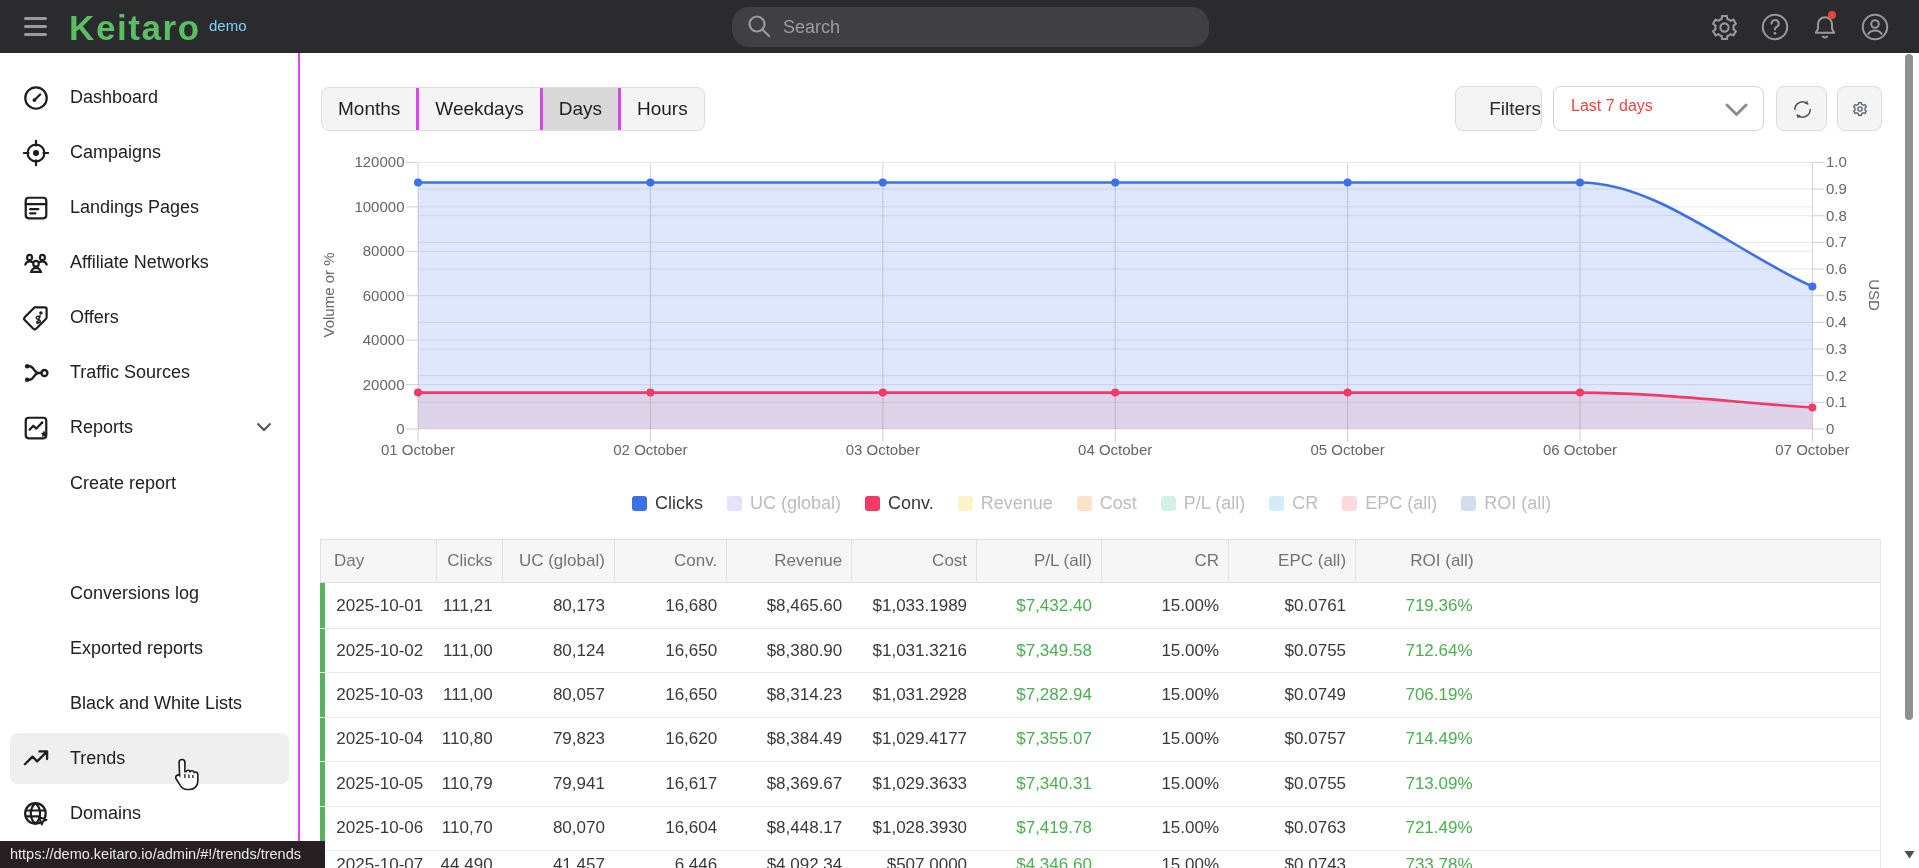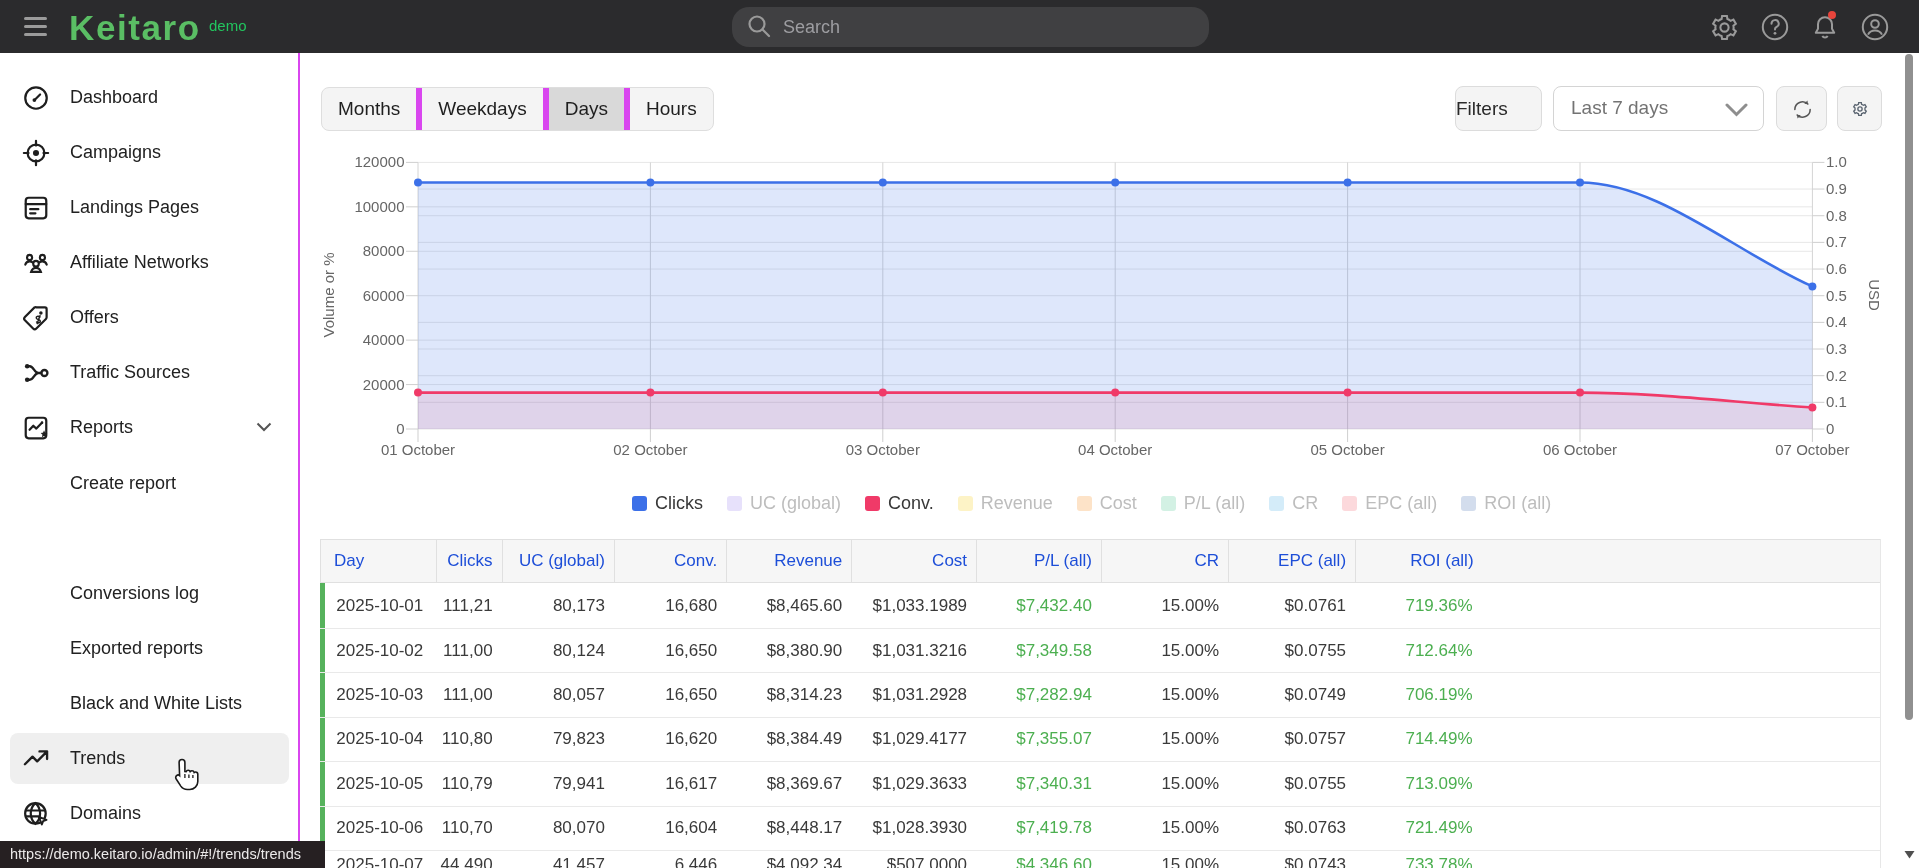--- a/index.html
+++ b/index.html
@@ -1,49 +1,49 @@
 <!DOCTYPE html>
 <html><head>
 <meta charset="utf-8">
 <style>
 *{margin:0;padding:0;box-sizing:border-box}
 html,body{width:1919px;height:868px;overflow:hidden;background:#fff;font-family:"Liberation Sans",sans-serif}
 
 #topbar{position:absolute;left:0;top:0;width:1919px;height:53px;background:#2b2b2d}
 #burger span{display:block;width:23px;height:3px;background:#9b9b9b;border-radius:2px;margin-bottom:5px}
 #logo{position:absolute;left:69px;top:8px;color:#5abe64;font-size:35px;font-weight:bold;letter-spacing:1.6px}
-#demo{position:absolute;left:209px;top:17px;color:#22c55e;font-size:15px}
+#demo{position:absolute;left:209px;top:17px;color:#7dd3fc;font-size:15px}
 #search{position:absolute;left:732px;top:7px;width:477px;height:40px;background:#404042;border-radius:17px;padding-left:11px;}
 #search .ph{position:absolute;left:51px;top:10px;font-size:18px;color:#9d9da1}
 .topico{position:absolute;top:13px}
 
 #sidebar{position:absolute;left:0;top:53px;width:300px;height:815px;background:#fff;border-right:2px solid #d946ef}
 .mitem{position:absolute;left:0;width:300px;height:55px;color:#212121;font-size:18px}
 .mitem .txt{position:absolute;left:70px;top:16px}
 .mitem svg.mi{position:absolute;left:22px;top:13px}
 .chev{position:absolute;left:256px;top:21px}
 #hl{position:absolute;left:10px;top:680px;width:279px;height:51px;background:#efefef;border-radius:8px}
 
 #tabs{position:absolute;left:321px;top:87px;height:44px;background:#f4f4f4;border:1px solid #dedede;border-radius:8px;display:flex}
-#tabs .tab{font-size:19px;color:#1f1f1f;line-height:42px;padding:0 16px;border-right:6px solid #d946ef}
+#tabs .tab{font-size:19px;color:#1f1f1f;line-height:42px;padding:0 16px;border-right:3px solid #d946ef}
 #tabs .tab:last-child{border-right:none}
 #tabs .active{background:#d9d9d9}
 .btn{position:absolute;top:86px;height:45px;background:#f4f4f4;border:1px solid #dcdcdc;border-radius:8px}
-#filters{left:1455px;width:87px;font-size:19px;color:#2a2a2a;text-align:left;line-height:43px}
+#filters{left:1455px;width:87px;font-size:19px;color:#2a2a2a;text-align:right;line-height:43px}
 #select{left:1553px;width:211px;background:#fff;border:1px solid #d4d4d4}
-#select .lbl{position:absolute;left:17px;top:10px;font-size:19px;color:#737373}
+#select .lbl{position:absolute;left:17px;top:10px;font-size:16px;color:#ef4444}
 
 #legend{position:absolute;left:632px;top:493px;display:flex;align-items:center}
 .litem{display:flex;align-items:center;margin-right:24px;font-size:18px;white-space:nowrap}
 .chip{width:15px;height:15px;border-radius:3px;margin-right:8px}
 .lon{color:#383838}
 .loff{color:#bdbdbd}
 
 #table{position:absolute;left:320px;top:539px;width:1561px;height:329px;overflow:hidden;font-size:17px;color:#3a3a3a;border-right:1px solid #e7e7e7}
-#thead{display:flex;height:44px;background:#f6f6f6;border:1px solid #e0e0e0;border-right:none;color:#1d4ed8}
+#thead{display:flex;height:44px;background:#f6f6f6;border:1px solid #e0e0e0;border-right:none;color:#737373}
 #thead .hc{line-height:42px;border-right:1px solid #e0e0e0;text-align:right;padding-right:9px;overflow:hidden}
 .trow{position:relative;display:flex;height:44.4px;border-bottom:1px solid #e9e9e9;align-items:center}
 .trow .gb{position:absolute;left:0;top:0;bottom:0;width:4.5px;background:#56b25c}
 .tc{text-align:right;padding-right:9px;white-space:nowrap;overflow:hidden}
 .green{color:#4caf50}
 .cDay{width:115.6px;text-align:center;padding-left:13px}
 .cClk{width:66px}
 .cUC{width:112.3px}
 .cCnv{width:112.3px}
 .cRev{width:125.1px}

